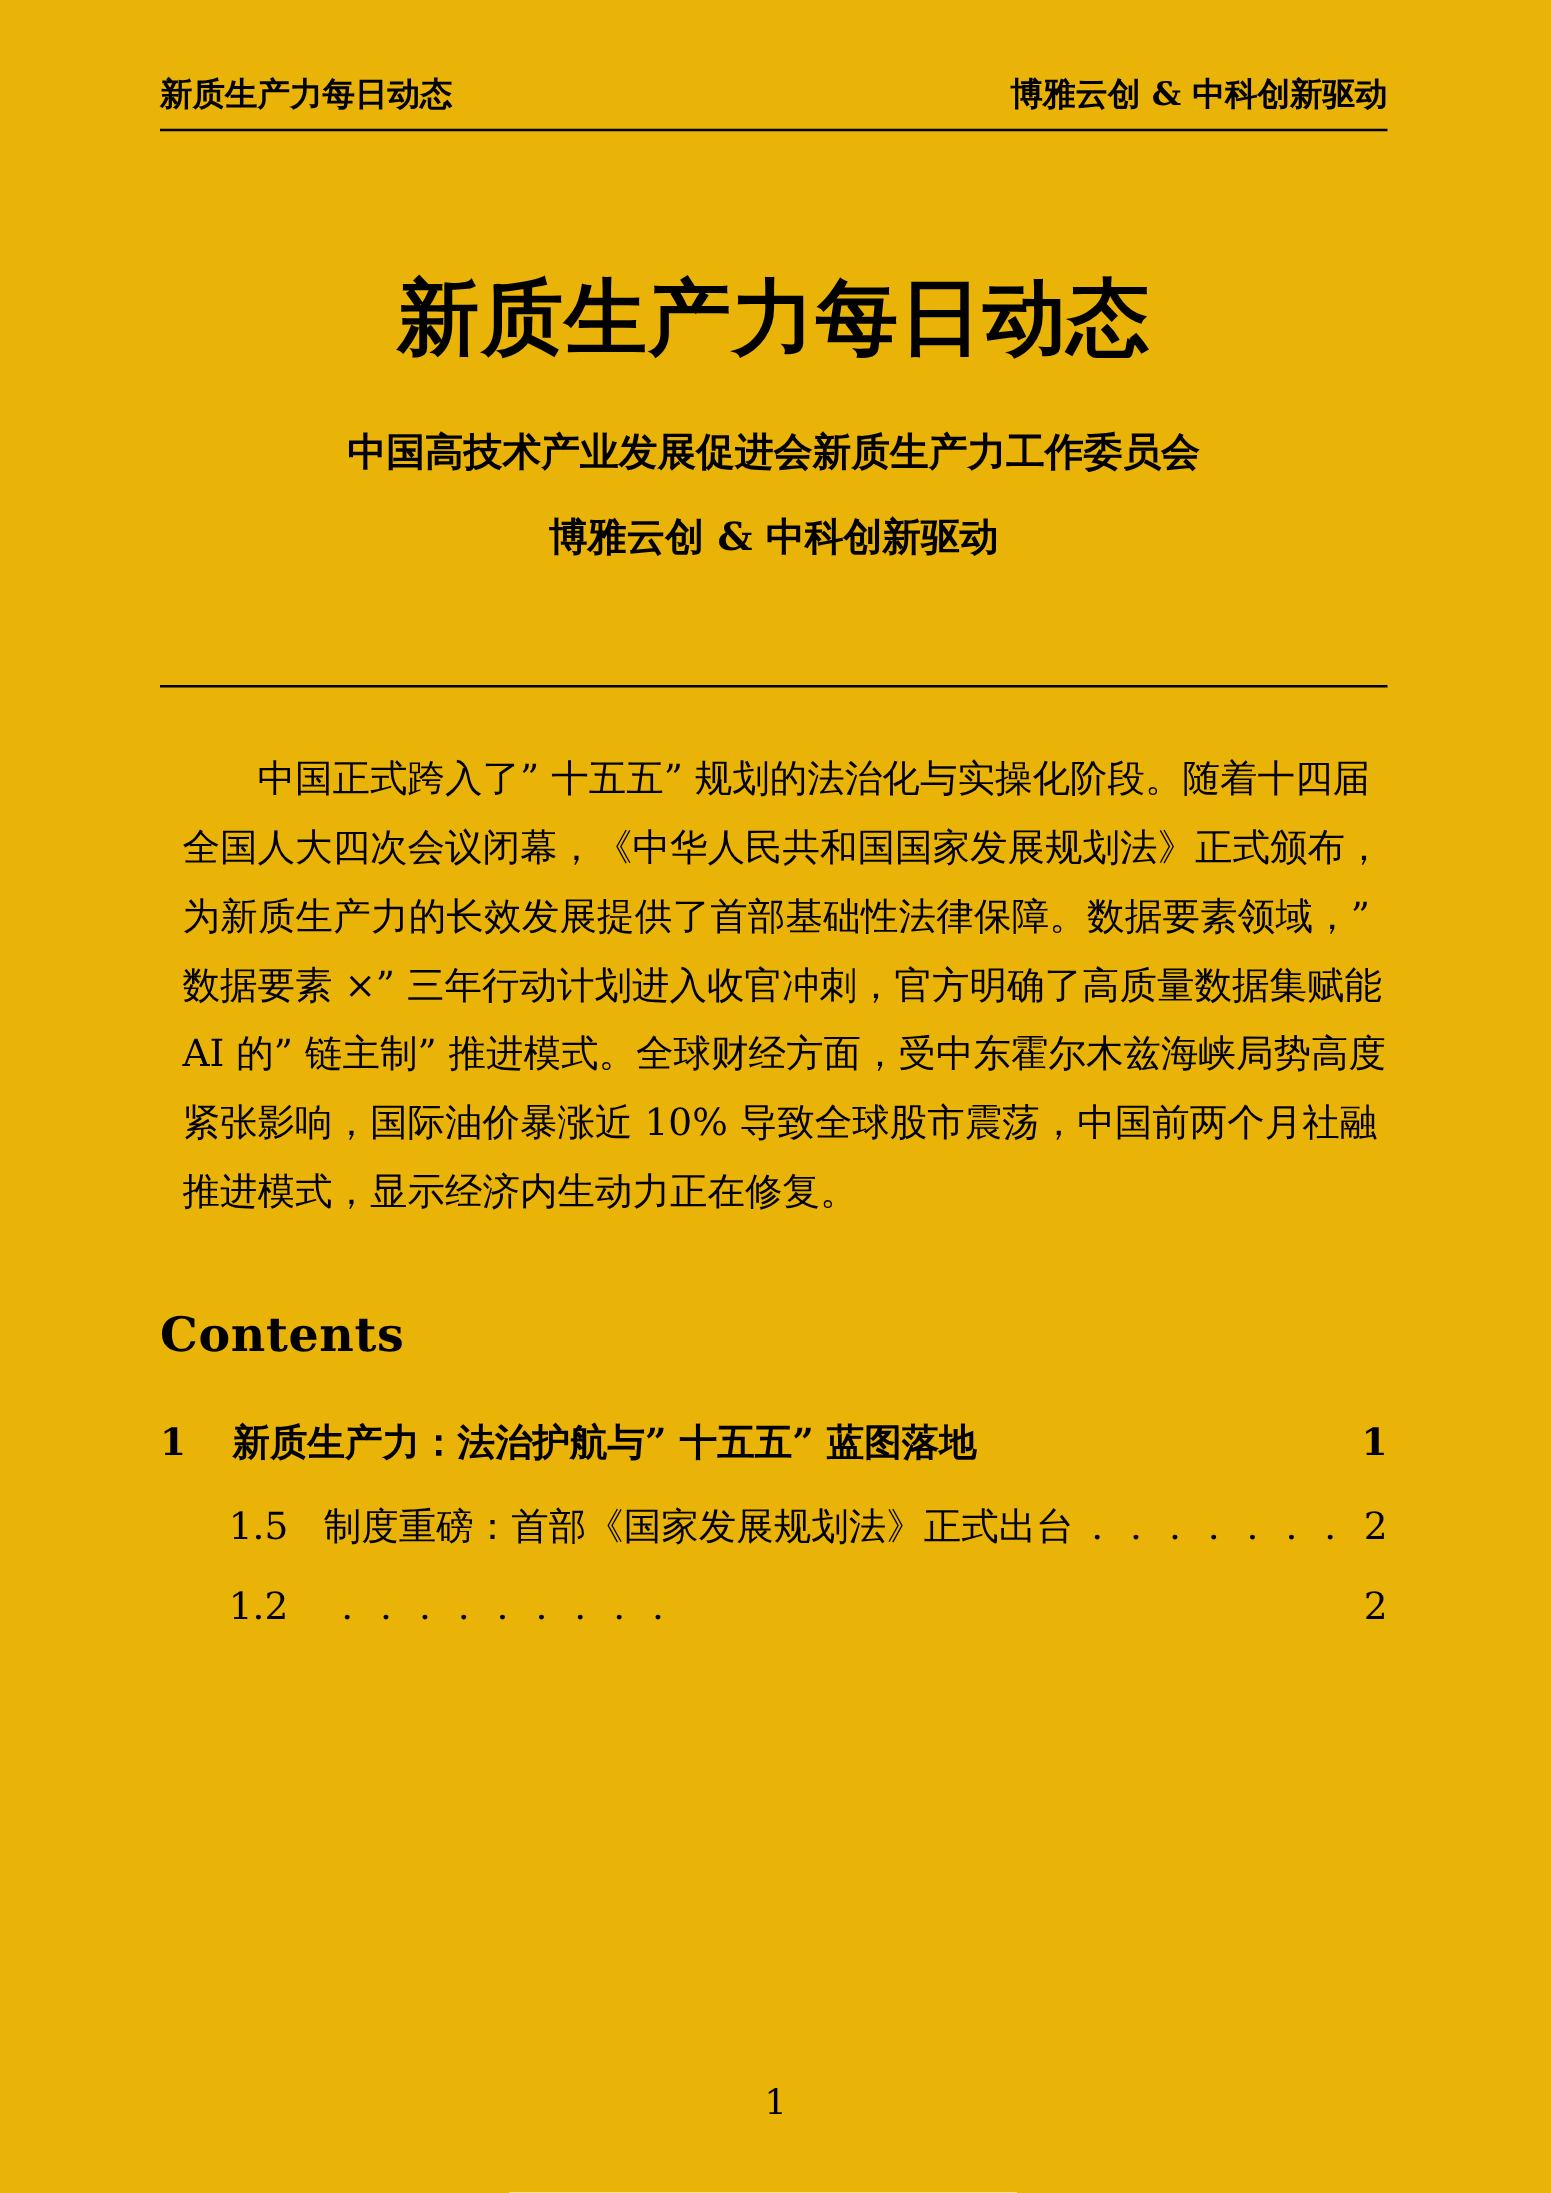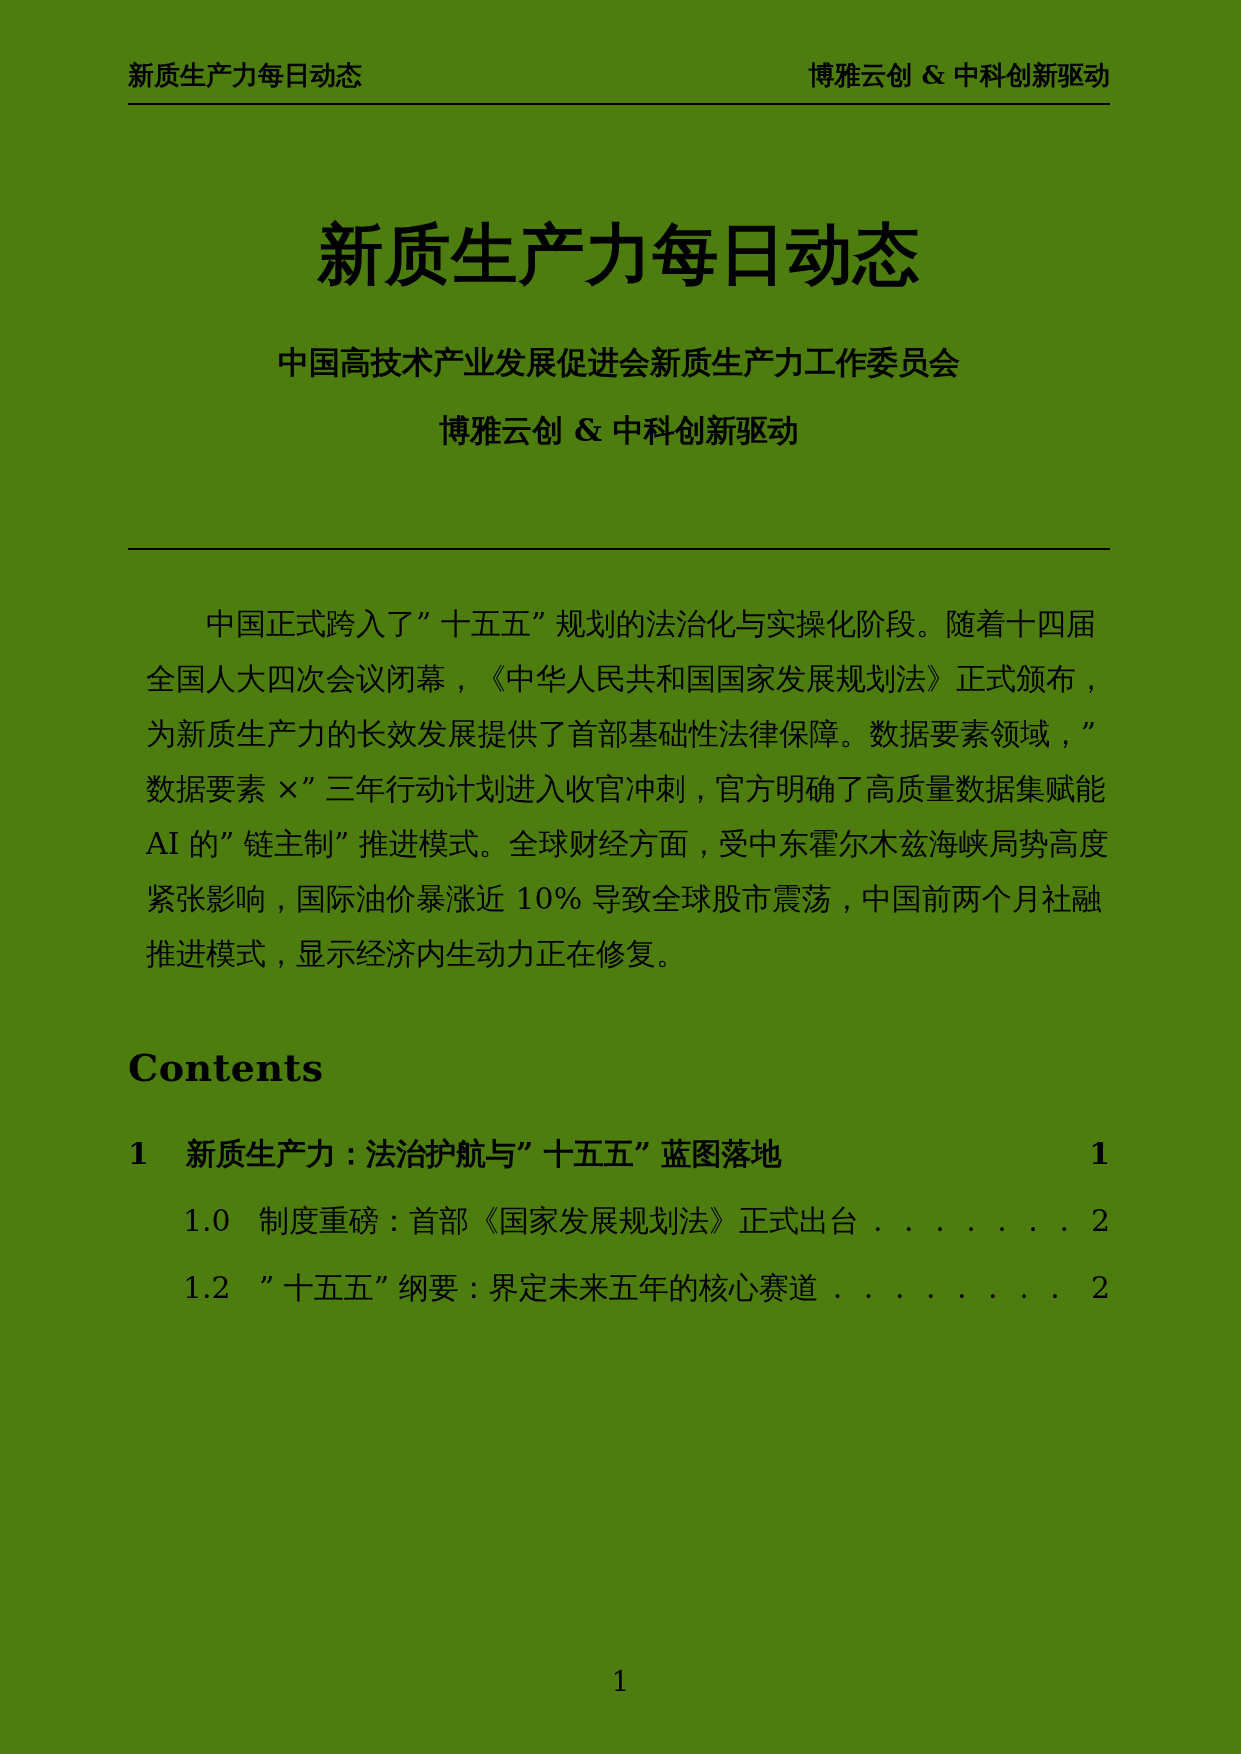--- a/index.html
+++ b/index.html
@@ -5,21 +5,21 @@
   html, body {
     margin: 0;
     padding: 0;
     background: #ffffff;
   }
   .page {
     position: relative;
     width: 1241px;
     height: 1754px;
     margin: 0 auto;
-    background: #4d7c0f;
+    background: #eab308;
     color: #000000;
     font-family: "DejaVu Serif", "Liberation Serif", serif;
     box-sizing: border-box;
     padding: 58px 131px 0 128px;
     overflow: hidden;
   }
 
   
   .running-header {
     display: flex;
@@ -156,28 +156,27 @@
 
   <div class="contents-heading">Contents</div>
 
   <div class="toc">
     <div class="toc-row level-1">
       <span class="toc-num">1</span>
       <span class="toc-title">新质生产力：法治护航与” 十五五” 蓝图落地</span>
       <span class="toc-page">1</span>
     </div>
     <div class="toc-row level-2">
-      <span class="toc-num">1.0</span>
+      <span class="toc-num">1.5</span>
       <span class="toc-title">制度重磅：首部《国家发展规划法》正式出台</span>
       <span class="toc-dots">. . . . . . .</span>
       <span class="toc-page">2</span>
     </div>
     <div class="toc-row level-2">
       <span class="toc-num">1.2</span>
-      <span class="toc-title">” 十五五” 纲要：界定未来五年的核心赛道</span>
       <span class="toc-dots">. . . . . . . . .</span>
       <span class="toc-page">2</span>
     </div>
   </div>
 
   <div class="footer-page">1</div>
 
 </div>
 
 </body></html>

